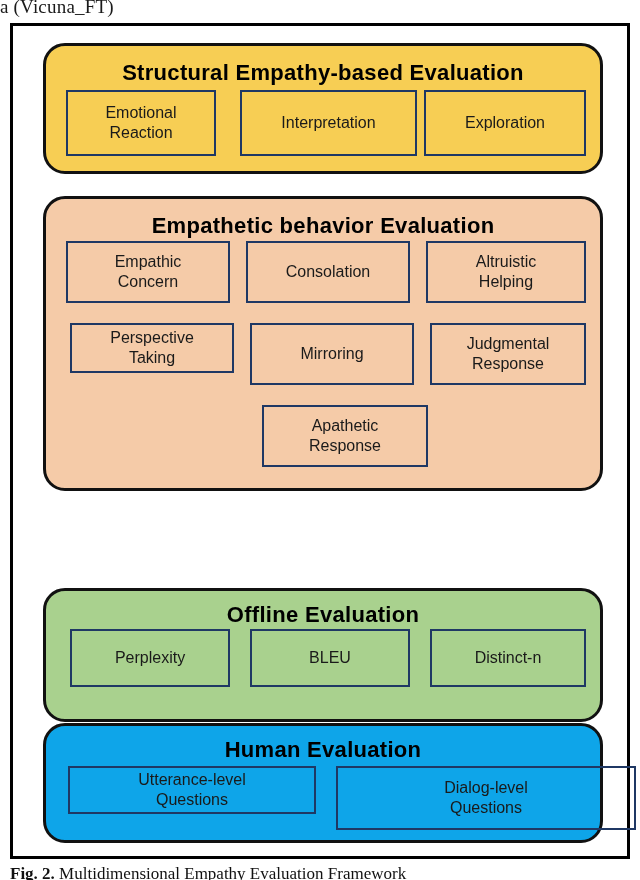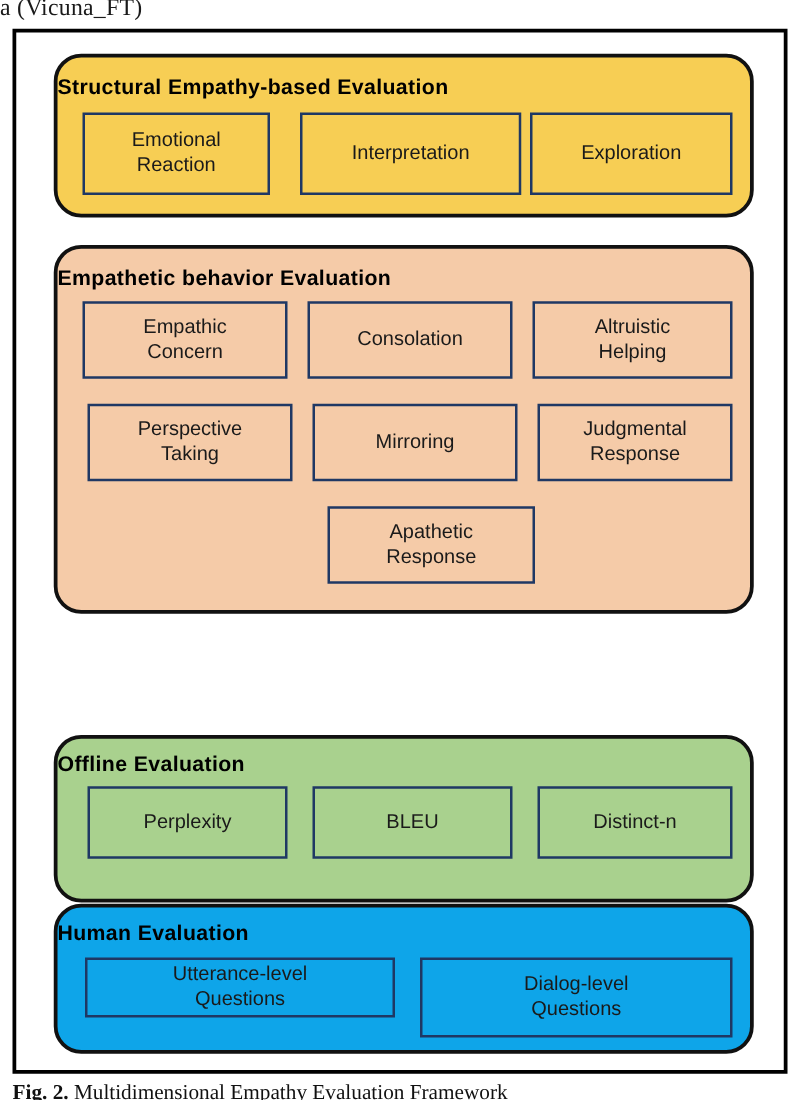--- a/index.html
+++ b/index.html
@@ -44,23 +44,23 @@
   .panel {
     position: absolute;
     box-sizing: border-box;
     border: 3px solid #111111;
     border-radius: 22px;
   }
   .panel-title {
     position: absolute;
     left: 0;
     right: 0;
-    text-align: left;
+    text-align: center;
     font-weight: bold;
-    font-size: 17px;
+    font-size: 22px;
     letter-spacing: 0.3px;
     color: #000000;
     white-space: nowrap;
   }
 
   
   .subbox {
     position: absolute;
     box-sizing: border-box;
     border: 2.5px solid #1F3864;
@@ -120,21 +120,21 @@
 
   <div class="panel theme-peach" id="panel-empathetic">
     <div class="panel-title" style="top:14px;">Empathetic behavior Evaluation</div>
 
     <div class="subbox" style="left:20px;  top:42px; width:164px; height:62px;">Empathic
 Concern</div>
     <div class="subbox" style="left:200px; top:42px; width:164px; height:62px;">Consolation</div>
     <div class="subbox" style="left:380px; top:42px; width:160px; height:62px;">Altruistic
 Helping</div>
 
-    <div class="subbox" style="left:24px;  top:124px; width:164px; height:62px;">Perspective
+    <div class="subbox" style="left:24px;  top:124px; width:164px; height:50px;">Perspective
 Taking</div>
     <div class="subbox" style="left:204px; top:124px; width:164px; height:62px;">Mirroring</div>
     <div class="subbox" style="left:384px; top:124px; width:156px; height:62px;">Judgmental
 Response</div>
 
     <div class="subbox" style="left:216px; top:206px; width:166px; height:62px;">Apathetic
 Response</div>
   </div>
 
 
@@ -144,21 +144,21 @@
     <div class="subbox" style="left:204px; top:38px; width:160px; height:58px;">BLEU</div>
     <div class="subbox" style="left:24px;  top:38px; width:160px; height:58px;">Perplexity</div>
     <div class="subbox" style="left:384px; top:38px; width:156px; height:58px;">Distinct-n</div>
   </div>
 
   <div class="panel theme-slate" id="panel-human">
     <div class="panel-title" style="top:11px;">Human Evaluation</div>
 
     <div class="subbox" style="left:22px;  top:40px; width:248px; height:48px;">Utterance-level
 Questions</div>
-    <div class="subbox" style="left:290px; top:40px; width:250px; height:64px;">Dialog-level
+    <div class="subbox" style="left:290px; top:40px; width:300px; height:64px;">Dialog-level
 Questions</div>
   </div>
 
 </div>
 
 <div class="caption">
   <b>Fig. 2.</b><span> Multidimensional Empathy Evaluation Framework</span>
 </div>
 
 </body></html>

